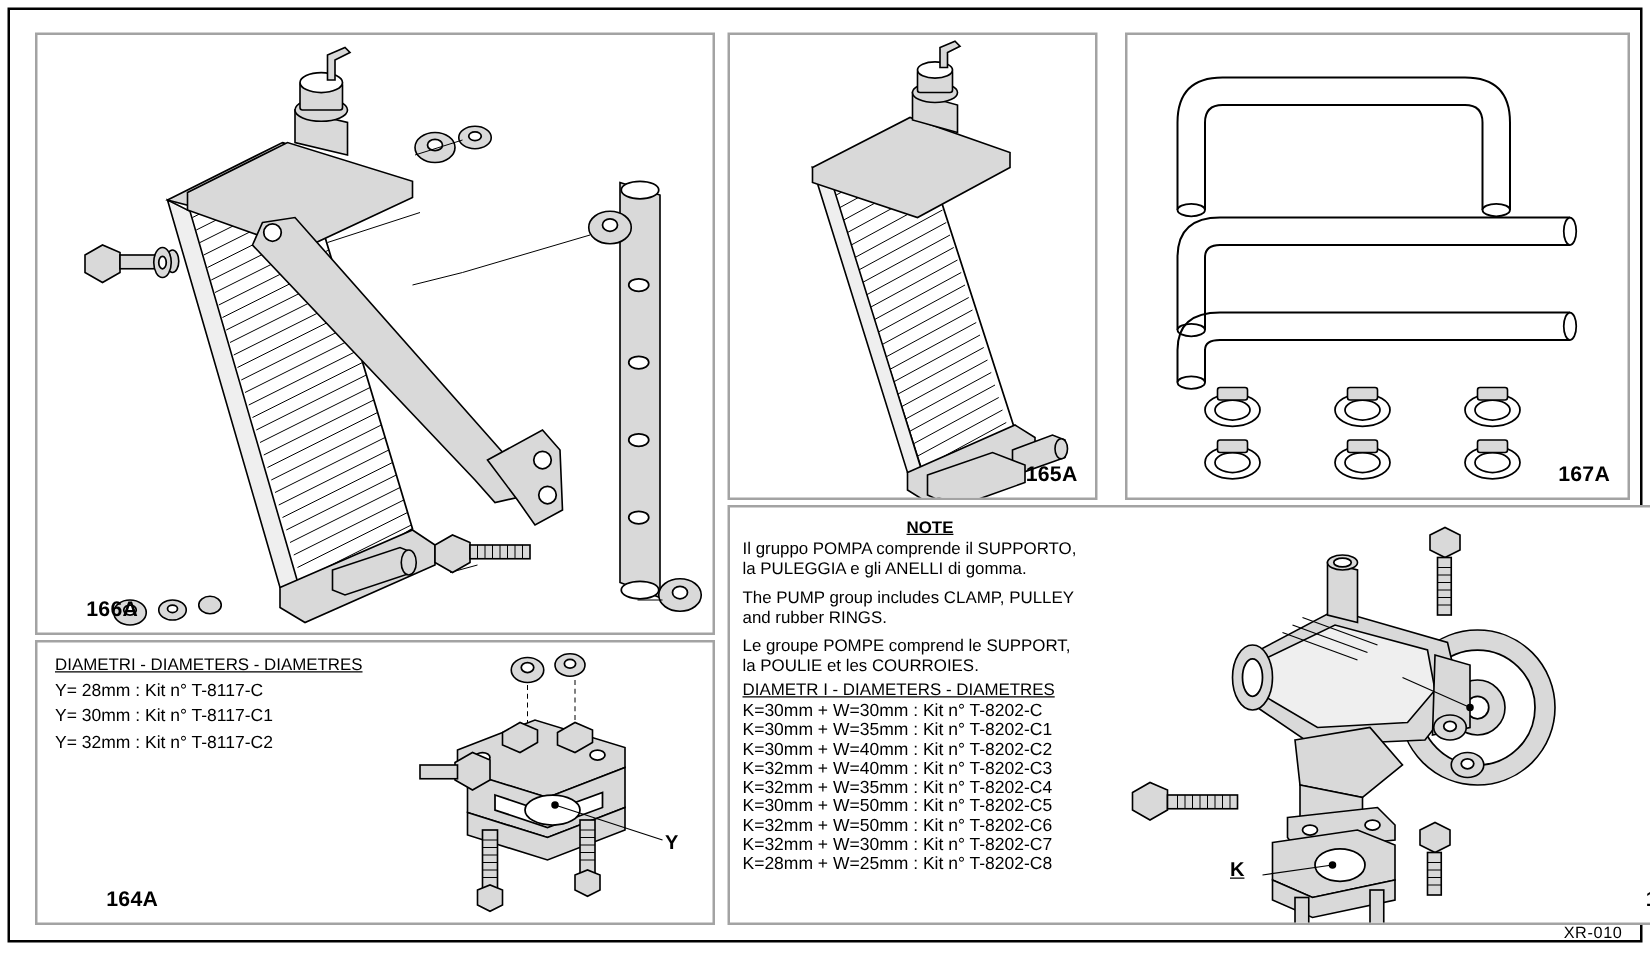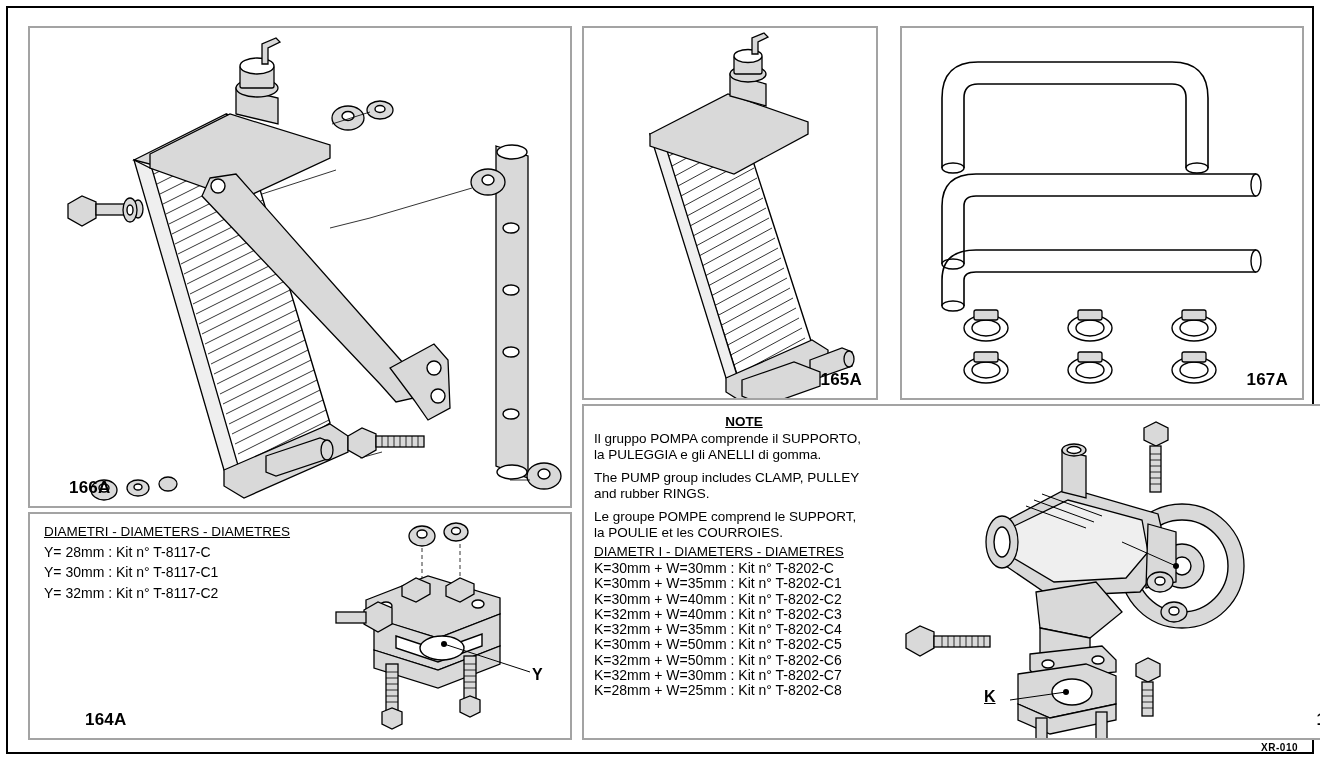--- a/index.html
+++ b/index.html
@@ -1,21 +1,21 @@
 <!DOCTYPE html>
 <html><head>
 <meta charset="utf-8">
 <style>
   html,body{margin:0;padding:0;background:#ffffff;}
   body{font-family:"Liberation Sans",sans-serif;color:#000;}
   #page{position:relative;width:1320px;height:763px;overflow:hidden;background:#fff;}
   .outer-frame{position:absolute;left:6px;top:6px;width:1308px;height:748px;border:2px solid #000;box-sizing:border-box;}
   .panel{position:absolute;border:2px solid #a3a3a3;box-sizing:border-box;background:#fff;}
   .panel-id{position:absolute;font-size:17px;font-weight:bold;letter-spacing:.2px;}
-  .sheet-code{position:absolute;right:22px;bottom:10px;font-size:10px;font-weight:bold;letter-spacing:.5px;}
+  .sheet-code{position:absolute;right:22px;bottom:10px;font-size:13px;font-weight:normal;letter-spacing:.5px;}
   .ul{text-decoration:underline;}
   .note-block{position:absolute;}
   .note-title{text-align:center;text-decoration:underline;font-size:13.5px;font-weight:bold;margin-bottom:2px;}
   .note-p{font-size:13.5px;line-height:15.5px;margin:0 0 8px 0;}
   .diam-head{font-size:13.5px;margin:0 0 2px 0;}
   .diam-line{font-size:14px;line-height:15.3px;white-space:pre;}
   .label-letter{position:absolute;font-size:16px;font-weight:bold;}
   svg{display:block;}
   .ln{fill:none;stroke:#000;stroke-width:1.6;}
   .ln-thin{fill:none;stroke:#000;stroke-width:1;}

